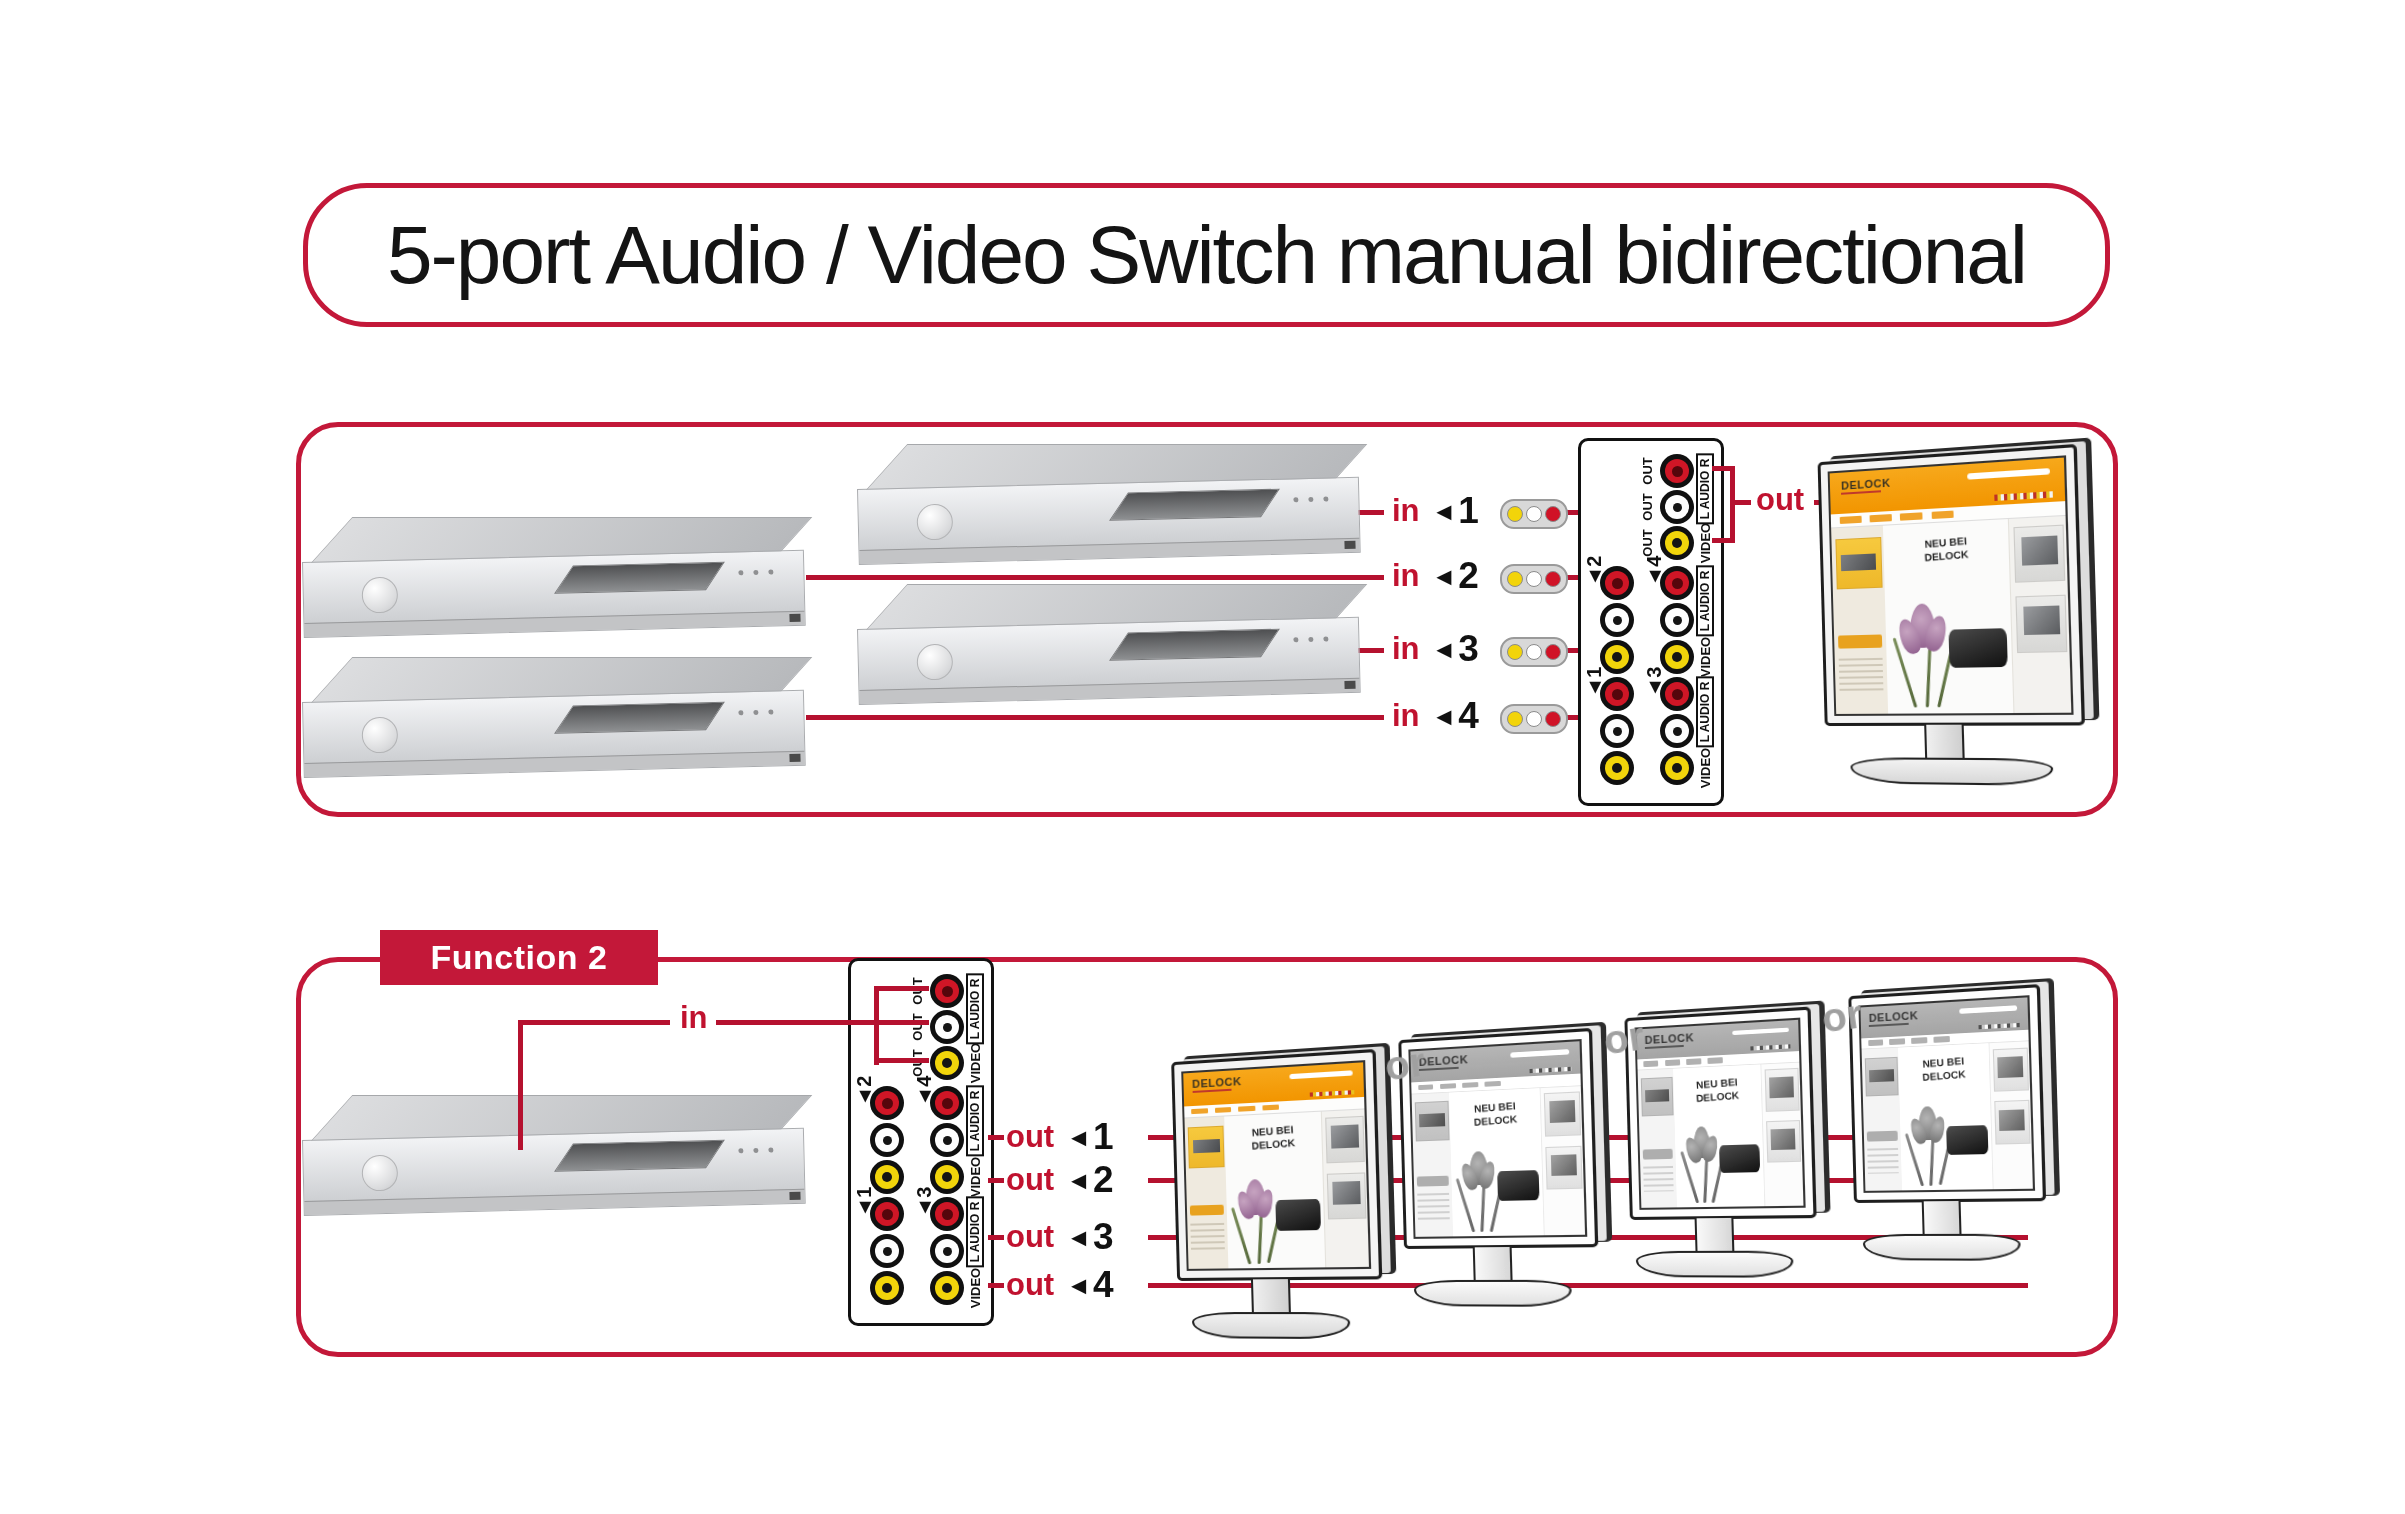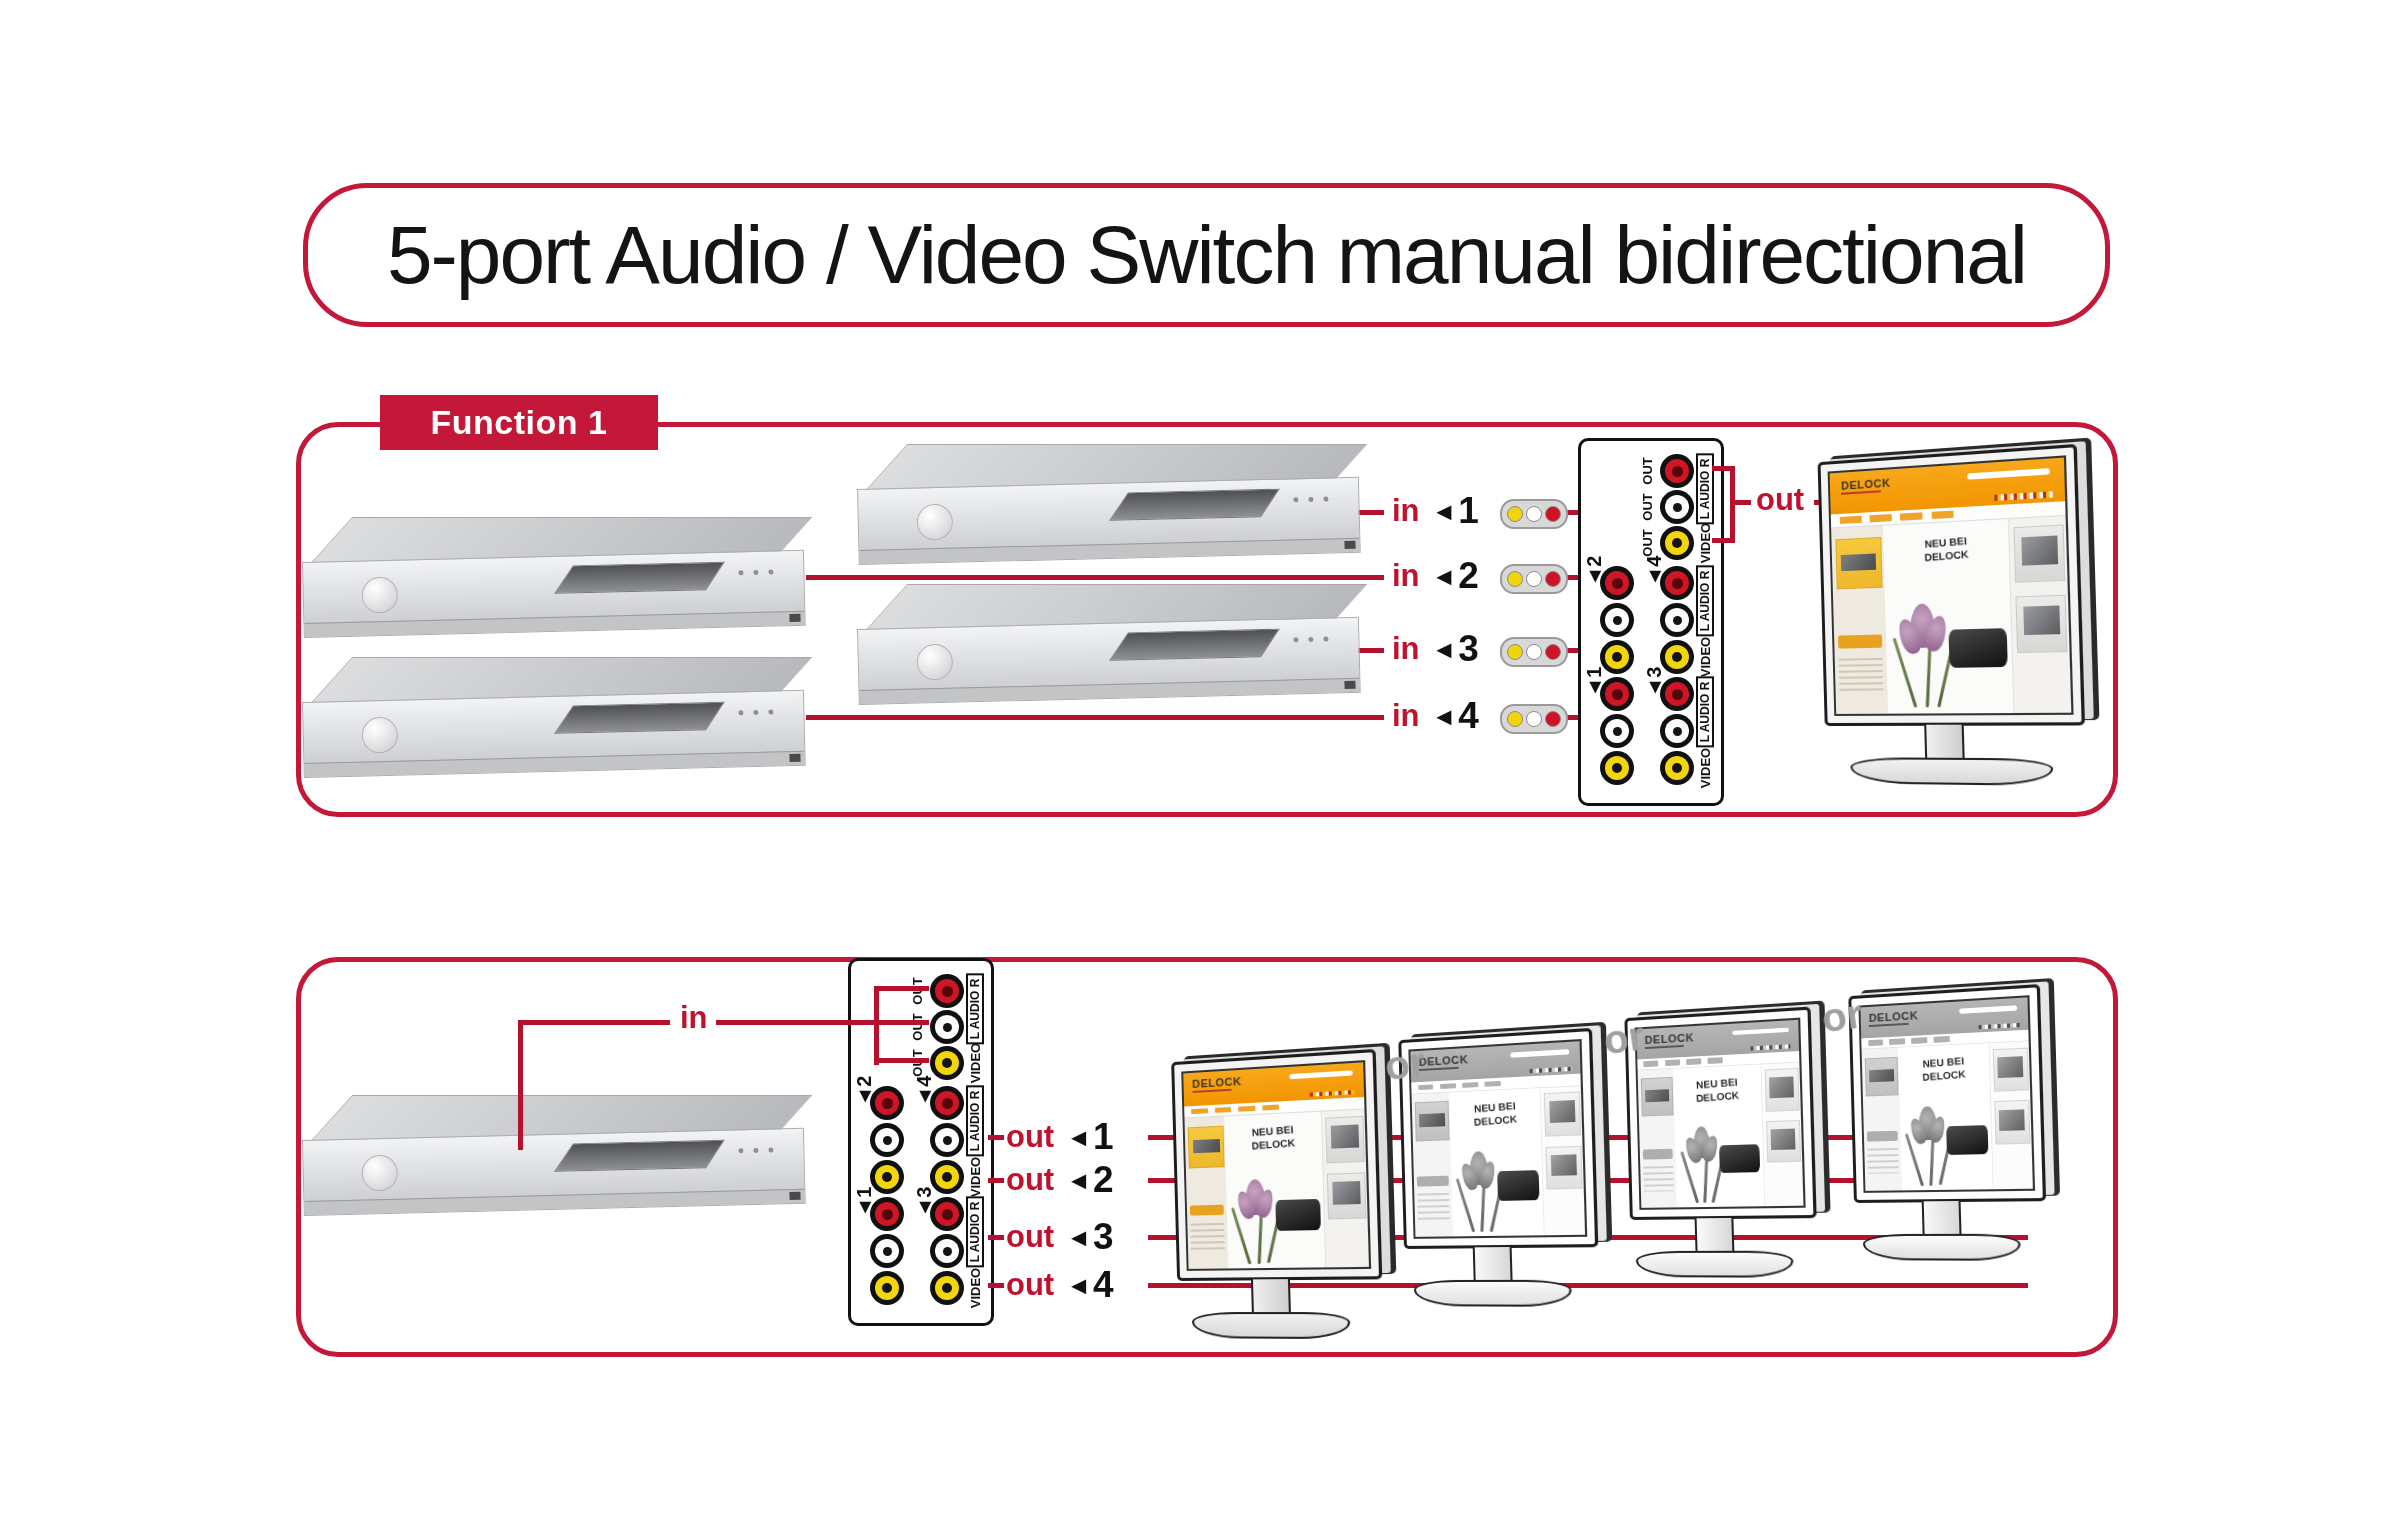--- a/index.html
+++ b/index.html
@@ -107,23 +107,20 @@
 </head>
 <body>
 
 <div id="stage">
 
   <div class="titlebox">
     <span>5-port Audio / Video Switch manual bidirectional</span>
   </div>
 
   <div class="fbox" style="left:296px;top:422px;width:1812px;height:385px;"></div>
-  <div class="flabel" style="left:380px;top:395px;">
-    <span>Function 1</span>
-  </div>
 
   <div class="dvd" style="left:855px;top:444px;">
     <div class="top"></div>
     <div class="front">
       <i class="btn"></i>
       <i class="slot"></i>
       <span class="dots">
           <i></i>
           <i></i>
           <i></i>
@@ -342,20 +339,23 @@
         </div>
       </div>
       <div class="stand wide">
           <i class="neck"></i>
           <i class="foot"></i>
         </div>
     </div>
   </div>
 
   <div class="fbox" style="left:296px;top:957px;width:1812px;height:390px;"></div>
+  <div class="flabel" style="left:380px;top:930px;">
+    <span>Function 2</span>
+  </div>
 
   <div class="dvd" style="left:300px;top:1095px;">
     <div class="top"></div>
     <div class="front">
       <i class="btn"></i>
       <i class="slot"></i>
       <span class="dots">
           <i></i>
           <i></i>
           <i></i>

